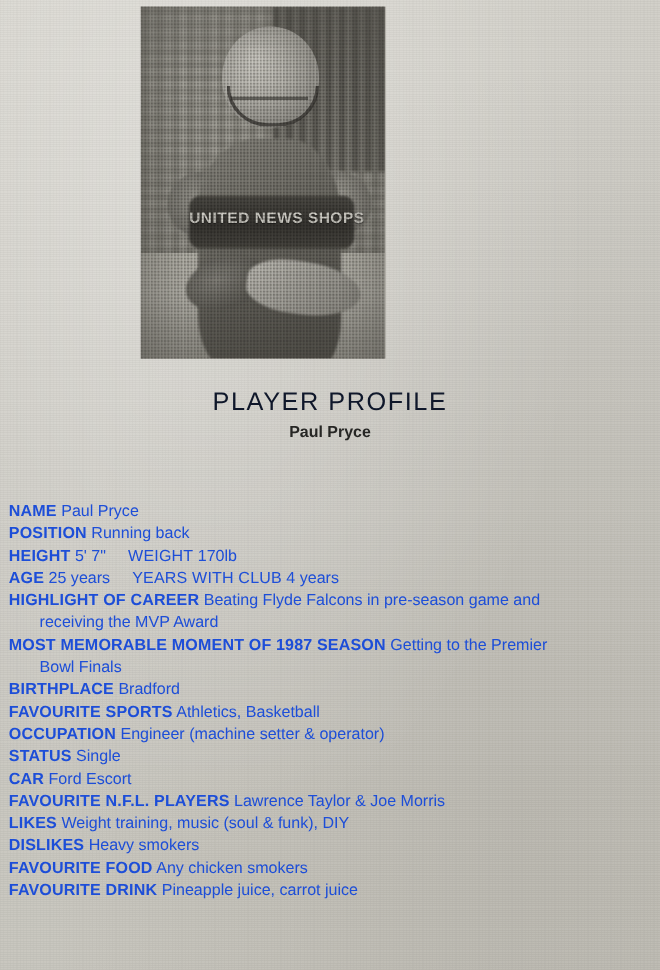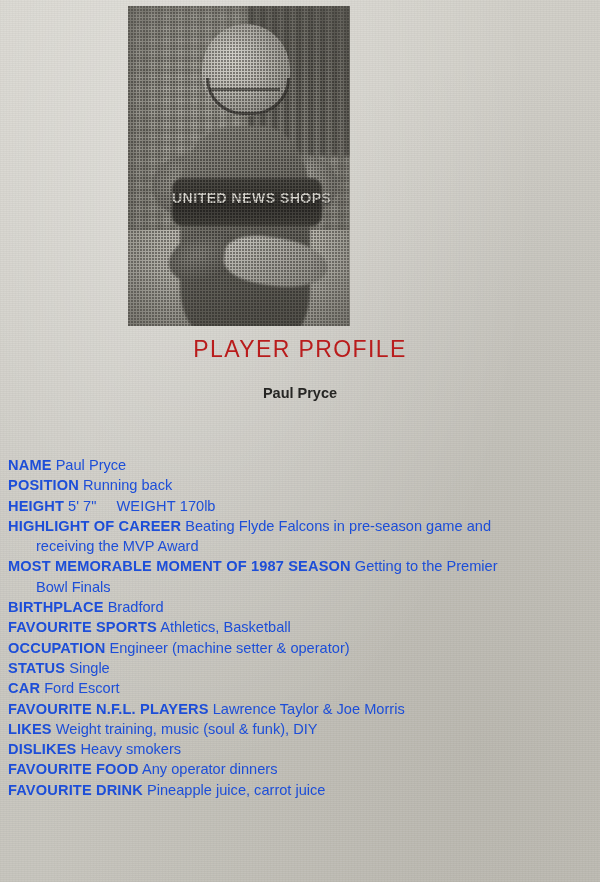--- a/index.html
+++ b/index.html
@@ -189,25 +189,25 @@
     background: linear-gradient(100deg, #c9c7c0, #9d9b94);
     border-radius: 40% 50% 50% 40%;
     transform: rotate(8deg);
     filter: blur(1px);
     z-index: 5;
   }
 
   
   .title {
     position: absolute;
-    left: 0; top: 336px; width: 100%;
+    left: 0; top: 352px; width: 100%;
     text-align: center;
     font-size: 23px;
     letter-spacing: 1.4px;
-    color: #b91c1c;
+    color: #0f172a;
   }
   .subtitle {
     position: absolute;
     left: 0; top: 385px; width: 100%;
     text-align: center;
     font-size: 14.5px;
     font-weight: bold;
     color: #262624;
   }
 
@@ -288,20 +288,26 @@
       <span class="val">Running back</span>
     </div>
 
     <div class="row">
       <span class="lbl">HEIGHT</span>
       <span class="val">5' 7"</span>
       <span class="lbl2 gap-b">WEIGHT</span>
       <span class="val">170lb</span>
     </div>
 
+    <div class="row">
+      <span class="lbl">AGE</span>
+      <span class="val">25 years</span>
+      <span class="lbl2 gap-b">YEARS WITH CLUB</span>
+      <span class="val">4 years</span>
+    </div>
 
     <div class="row">
       <span class="lbl">HIGHLIGHT OF CAREER</span>
       <span class="val">Beating Flyde Falcons in pre-season game and</span>
     </div>
     <div class="row cont">receiving the MVP Award</div>
 
     <div class="row">
       <span class="lbl">MOST MEMORABLE MOMENT OF 1987 SEASON</span>
       <span class="val">Getting to the Premier</span>
@@ -345,21 +351,21 @@
       <span class="val">Weight training, music (soul &amp; funk), DIY</span>
     </div>
 
     <div class="row">
       <span class="lbl">DISLIKES</span>
       <span class="val">Heavy smokers</span>
     </div>
 
     <div class="row">
       <span class="lbl">FAVOURITE FOOD</span>
-      <span class="val">Any operator dinners</span>
+      <span class="val">Any chicken smokers</span>
     </div>
 
     <div class="row">
       <span class="lbl">FAVOURITE DRINK</span>
       <span class="val">Pineapple juice, carrot juice</span>
     </div>
 
 
     <div class="row">
       

